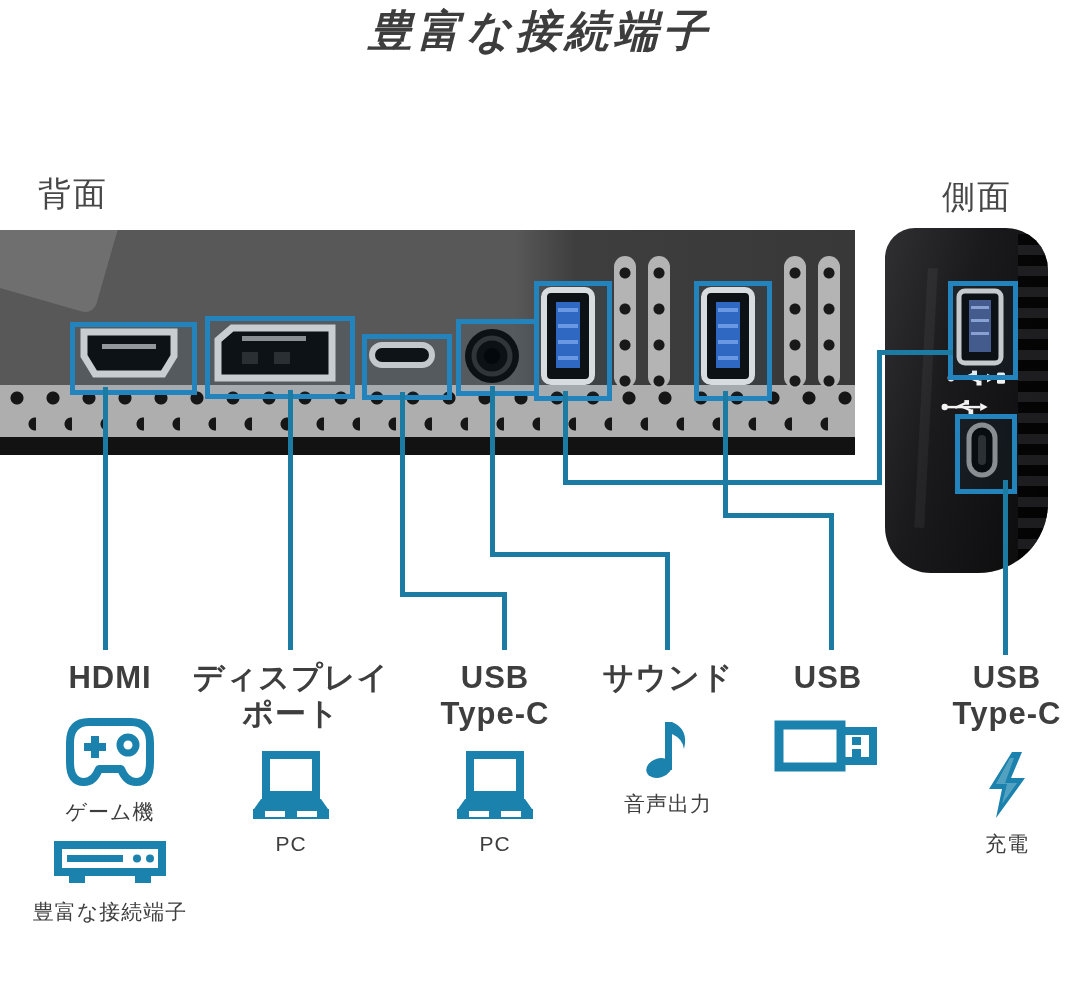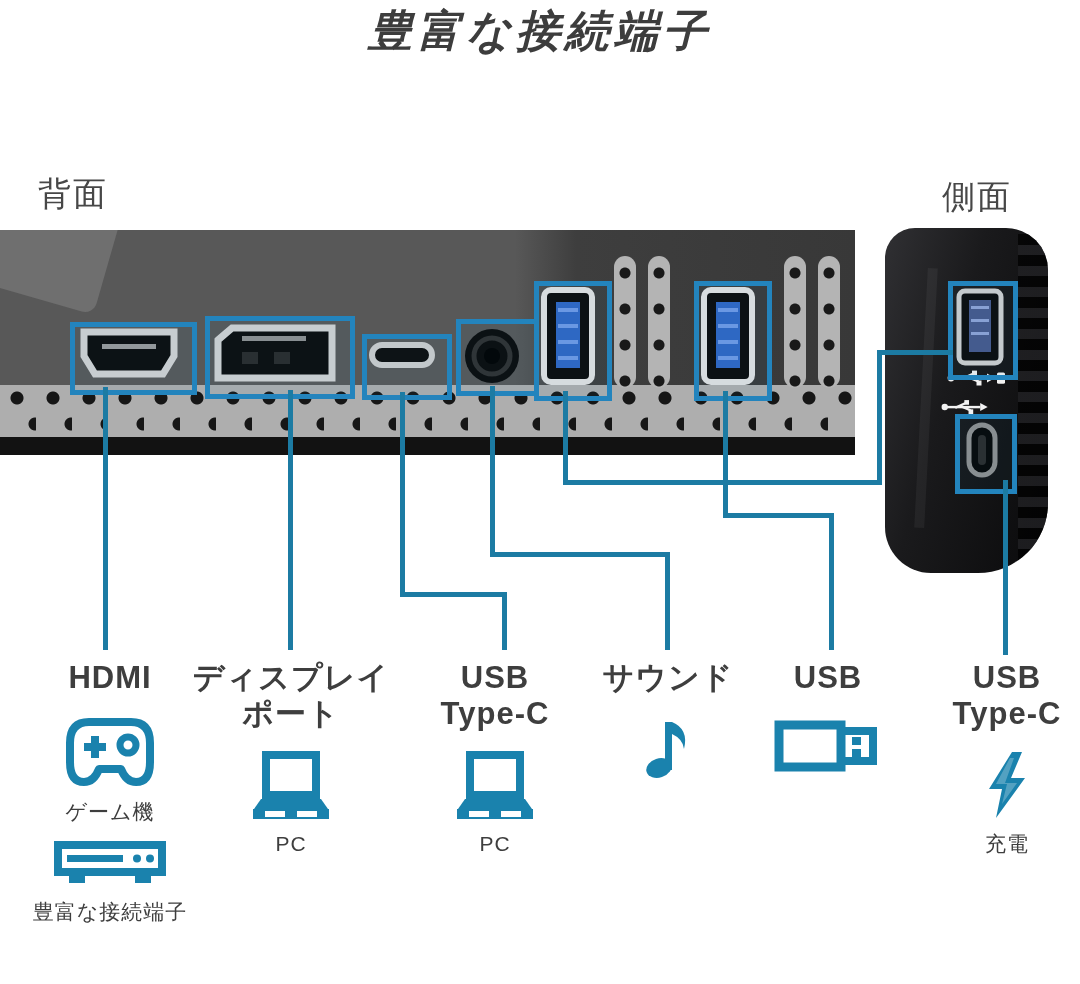--- a/index.html
+++ b/index.html
@@ -225,20 +225,21 @@
 
   <div class="abs col" style="left:558px;">
     <div class="ctitle">サウンド</div>
     <div class="icon">
       <svg width="48" height="66" viewBox="0 0 48 66">
         <ellipse cx="15" cy="54" rx="13" ry="9.5" fill="#1a82ad" transform="rotate(-18 15 54)"></ellipse>
         <rect x="21" y="8" width="7" height="48" fill="#1a82ad"></rect>
         <path d="M28 8 q17 7 12 27 q-1 -10 -12 -15 z" fill="#1a82ad"></path>
       </svg>
     </div>
+    <div class="caption">音声出力</div>
   </div>
 
   <div class="abs col" style="left:718px;">
     <div class="ctitle">USB</div>
     <div class="icon">
       <svg width="108" height="62" viewBox="0 0 108 62">
         <rect x="5" y="11" width="62" height="42" fill="none" stroke="#1a82ad" stroke-width="9"></rect>
         <rect x="67" y="17" width="32" height="30" fill="none" stroke="#1a82ad" stroke-width="8"></rect>
         <rect x="78" y="23" width="9" height="8" fill="#1a82ad"></rect>
         <rect x="78" y="35" width="9" height="8" fill="#1a82ad"></rect>

